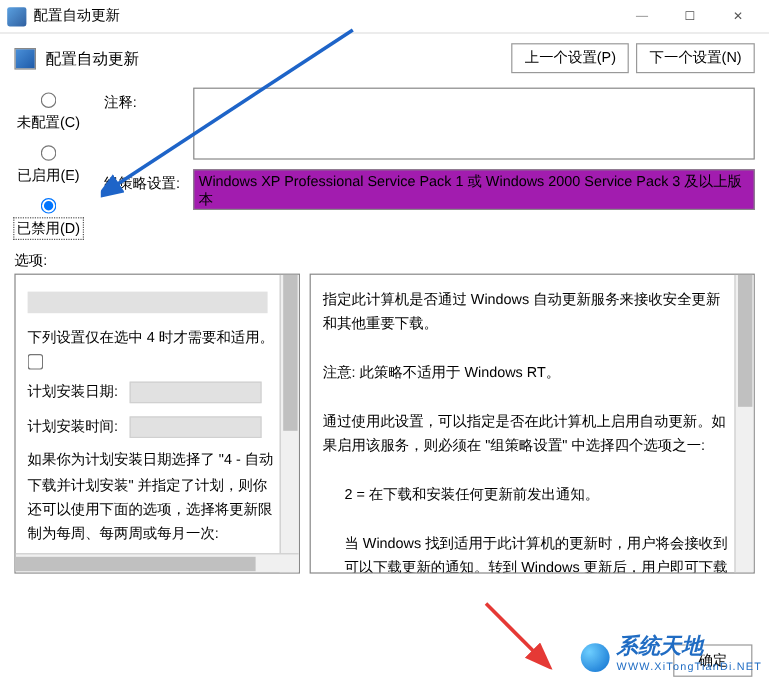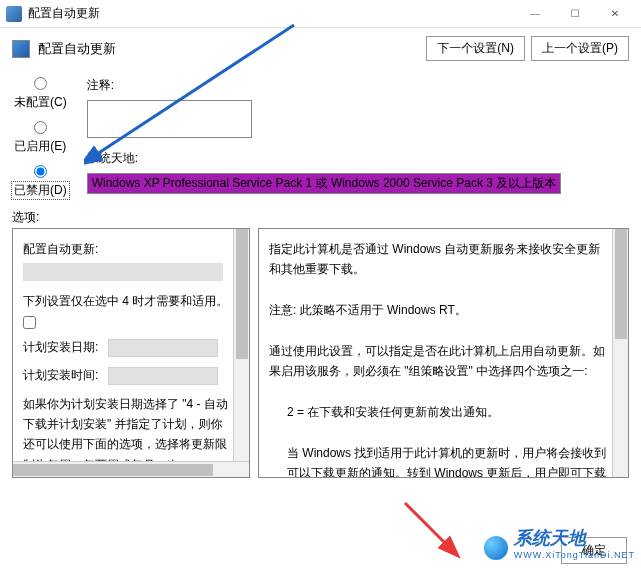--- a/index.html
+++ b/index.html
@@ -19,21 +19,21 @@
 .btn { background:#fff; border:1px solid #999; padding:3px 10px; font-family:inherit; font-size:12px; cursor:pointer; }
 
 .form-area { padding: 4px 12px 0 12px; }
 .radio-row { display:flex; gap:12px; align-items:flex-start; margin-top:4px;}
 .radios { display:flex; flex-direction:column; gap:10px; padding-top:4px; }
 .radio-item { display:flex; align-items:center; gap:4px; white-space:nowrap;flex-direction:column; }
 .radio-item input { margin:0; }
 .radio-sel { outline:1px dotted #555; padding:0 2px; }
 
 .right-fields { flex:1; display:flex; flex-direction:column; gap:8px; margin-left:6px; }
-.field-row { display:flex; align-items:flex-start; gap:6px;flex-direction:column; }
+.field-row { display:flex; align-items:flex-start; gap:6px; }
 .field-label { width:68px; padding-top:4px; }
 .comment-box { flex:1; height:60px; border:1px solid #888; background:#fff; padding:4px; font-family:inherit; font-size:12px; resize:none; }
 .platform-box { flex:1; height:34px; border:1px solid #888; background:#a21caf; padding:2px 4px; font-size:12px; line-height:1.25; overflow:hidden;}
 
 .columns-header { display:flex; padding:10px 12px 2px 12px; gap:18px;}
 .col-h-left { width:238px; }
 .col-h-right { flex:1; }
 
 .panels { display:flex; padding:0 12px 4px 12px; gap:8px;}
 .panel { border:1px solid #888; background:#fff; overflow:hidden; position:relative;}
@@ -76,22 +76,22 @@
     <div class="winbtn">—</div>
     <div class="winbtn">☐</div>
     <div class="winbtn">✕</div>
   </div>
 </div>
 
 <div class="header-row">
   <span class="hicon"></span>
   <span class="htitle">配置自动更新</span>
   <div class="nav-btns">
+    <button class="btn">上一个设置(P)</button>
     <button class="btn">下一个设置(N)</button>
-    <button class="btn">上一个设置(P)</button>
   </div>
 </div>
 
 <div class="form-area">
   <div class="radio-row">
     <div class="radios">
       <label class="radio-item">
         <input type="radio" name="state" style="">
         <span>未配置(C)</span>
       </label>
@@ -103,35 +103,34 @@
         <input type="radio" name="state" checked="" style="">
         <span class="radio-sel">已禁用(D)</span>
       </label>
     </div>
     <div class="right-fields">
       <div class="field-row">
         <div class="field-label">注释:</div>
         <textarea class="comment-box" value="" style=""></textarea>
       </div>
       <div class="field-row">
-        <div class="field-label">系统天地:</div>
+        <div class="field-label">组策略设置:</div>
         <div class="platform-box">Windows XP Professional Service Pack 1 或 Windows 2000 Service Pack 3 及以上版本</div>
       </div>
     </div>
   </div>
 </div>
 
 <div class="columns-header">
   <div class="col-h-left">选项:</div>
 </div>
 
 <div class="panels">
   <div class="panel left">
     <div class="panel-inner">
-      <div>配置自动更新:</div>
       <div class="grayblock"></div>
       <div>下列设置仅在选中 4 时才需要和适用。</div>
       <label class="cbx">
         <input type="checkbox" style="">
       </label>
       <div class="sep">
         <span>计划安装日期:</span>
         <span class="grayfield"></span>
       </div>
       <div class="sep">

